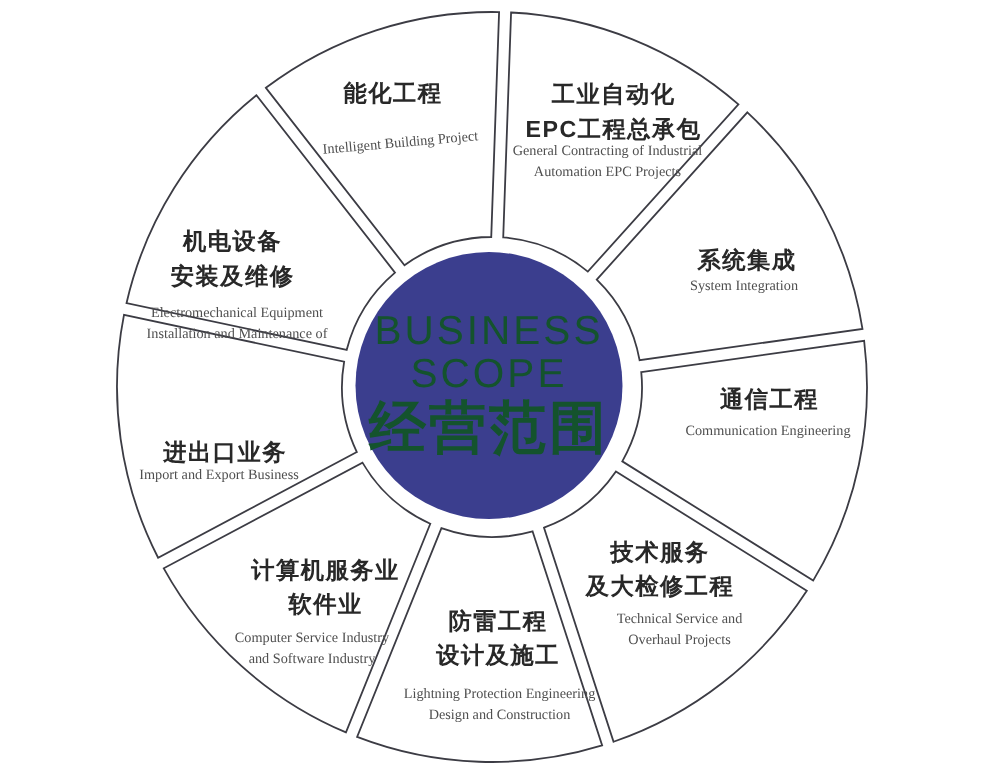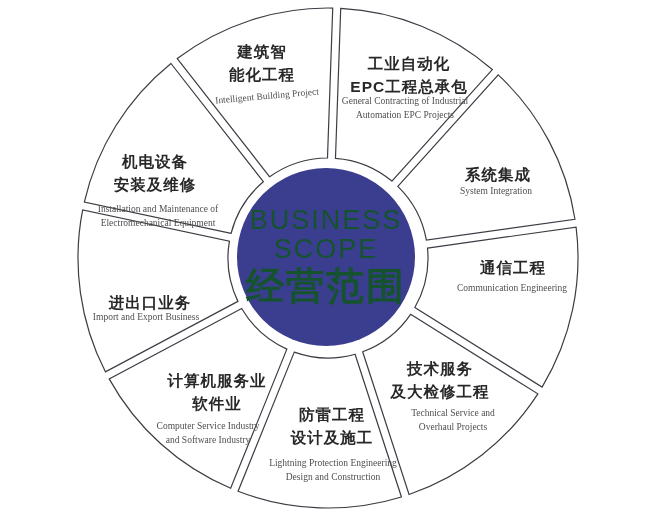--- a/index.html
+++ b/index.html
@@ -28,21 +28,20 @@
       <path d="M 427.50 248.05 L 576.09 227.17 A 250 250 0 0 1 542.10 387.07 L 414.86 307.56 A 100 100 0 0 0 427.50 248.05 Z" fill="#ffffff" stroke="#3c3c44" stroke-width="1.2"></path>
       <path d="M 410.62 314.34 L 537.87 393.86 A 250 250 0 0 1 409.05 494.50 L 362.68 351.79 A 100 100 0 0 0 410.62 314.34 Z" fill="#ffffff" stroke="#3c3c44" stroke-width="1.2"></path>
       <path d="M 355.07 354.27 L 401.44 496.97 A 250 250 0 0 1 238.07 491.26 L 294.28 352.14 A 100 100 0 0 0 355.07 354.27 Z" fill="#ffffff" stroke="#3c3c44" stroke-width="1.2"></path>
       <path d="M 286.86 349.15 L 230.65 488.27 A 250 250 0 0 1 109.17 378.88 L 241.65 308.44 A 100 100 0 0 0 286.86 349.15 Z" fill="#ffffff" stroke="#3c3c44" stroke-width="1.2"></path>
       <path d="M 237.90 301.38 L 105.41 371.82 A 250 250 0 0 1 82.66 209.94 L 229.43 241.14 A 100 100 0 0 0 237.90 301.38 Z" fill="#ffffff" stroke="#3c3c44" stroke-width="1.2"></path>
       <path d="M 231.10 233.31 L 84.33 202.12 A 250 250 0 0 1 170.95 63.49 L 263.33 181.72 A 100 100 0 0 0 231.10 233.31 Z" fill="#ffffff" stroke="#3c3c44" stroke-width="1.2"></path>
       <circle cx="326" cy="257" r="89" fill="#3b3e8e"></circle>
     </svg>
 
   <div class="zh" style="left:262px;top:63px;">
-    <div>建筑智</div>
     <div>能化工程</div>
   </div>
   <div class="en tilt" style="left:267px;top:96px;">
     <div>Intelligent Building Project</div>
   </div>
 
   <div class="zh" style="left:409px;top:75px;">
     <div>工业自动化</div>
     <div>EPC工程总承包</div>
   </div>
@@ -100,22 +99,22 @@
   </div>
   <div class="en" style="left:146px;top:317px;">
     <div>Import and Export Business</div>
   </div>
 
   <div class="zh" style="left:155px;top:173px;">
     <div>机电设备</div>
     <div>安装及维修</div>
   </div>
   <div class="en" style="left:158px;top:216px;">
+    <div>Electromechanical Equipment</div>
     <div>Installation and Maintenance of</div>
-    <div>Electromechanical Equipment</div>
   </div>
 
   <div class="center-label">
     <div class="center-en">BUSINESS</div>
     <div class="center-en">SCOPE</div>
     <div class="center-zh">经营范围</div>
   </div>
 
 </div>
 

